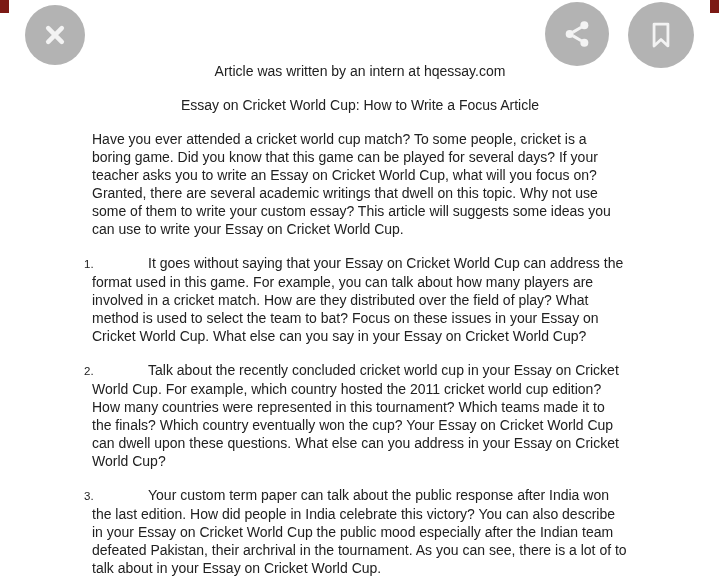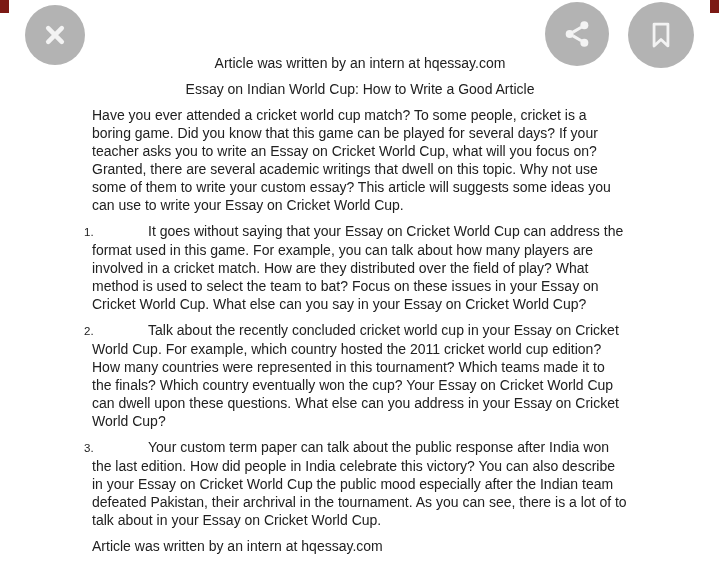--- a/index.html
+++ b/index.html
@@ -31,21 +31,21 @@
   #bookmark-btn { left: 628px; top: 2px; width: 66px; height: 66px; }
 
   .content {
     position: absolute;
     left: 92px; top: 46px;
     width: 536px;
     font-size: 14px;
     line-height: 18px;
     z-index: 1;
   }
-  .content p { margin: 8px 0 6px 0; }
+  .content p { margin: 16px 0 6px 0; }
   .centered { text-align: center; }
   .num {
     display: inline-block;
     width: 64px;
     margin-left: -8px;
     font-size: 11.5px;
     vertical-align: baseline;
   }
 </style>
 </head>
@@ -78,21 +78,21 @@
 <div class="circle-btn" id="bookmark-btn">
   <span style="display:flex;">
     <svg width="32" height="32" viewBox="0 0 24 24">
       <path d="M6.8 3.8 H17.2 V20.2 L12 15.4 L6.8 20.2 Z" fill="none" stroke="#f3f3f3" stroke-width="2.1" stroke-linejoin="round"></path>
     </svg>
   </span>
 </div>
 
 <div class="content">
   <p class="centered">Article was written by an intern at hqessay.com</p>
-  <p class="centered">Essay on Indian World Cup: How to Write a Good Article</p>
+  <p class="centered">Essay on Cricket World Cup: How to Write a Focus Article</p>
 
   <p>Have you ever attended a cricket world cup match? To some people, cricket is a boring game. Did you know that this game can be played for several days? If your teacher asks you to write an Essay on Cricket World Cup, what will you focus on? Granted, there are several academic writings that dwell on this topic. Why not use some of them to write your custom essay? This article will suggests some ideas you can use to write your Essay on Cricket World Cup.</p>
 
   <p><span class="num">1.</span><span>It goes without saying that your Essay on Cricket World Cup can address the format used in this game. For example, you can talk about how many players are involved in a cricket match. How are they distributed over the field of play? What method is used to select the team to bat? Focus on these issues in your Essay on Cricket World Cup. What else can you say in your Essay on Cricket World Cup?</span></p>
 
   <p><span class="num">2.</span><span>Talk about the recently concluded cricket world cup in your Essay on Cricket World Cup. For example, which country hosted the 2011 cricket world cup edition? How many countries were represented in this tournament? Which teams made it to the finals? Which country eventually won the cup? Your Essay on Cricket World Cup can dwell upon these questions. What else can you address in your Essay on Cricket World Cup?</span></p>
 
   <p><span class="num">3.</span><span>Your custom term paper can talk about the public response after India won the last edition. How did people in India celebrate this victory? You can also describe in your Essay on Cricket World Cup the public mood especially after the Indian team defeated Pakistan, their archrival in the tournament. As you can see, there is a lot of to talk about in your Essay on Cricket World Cup.</span></p>
 
   <p>Article was written by an intern at hqessay.com</p>

